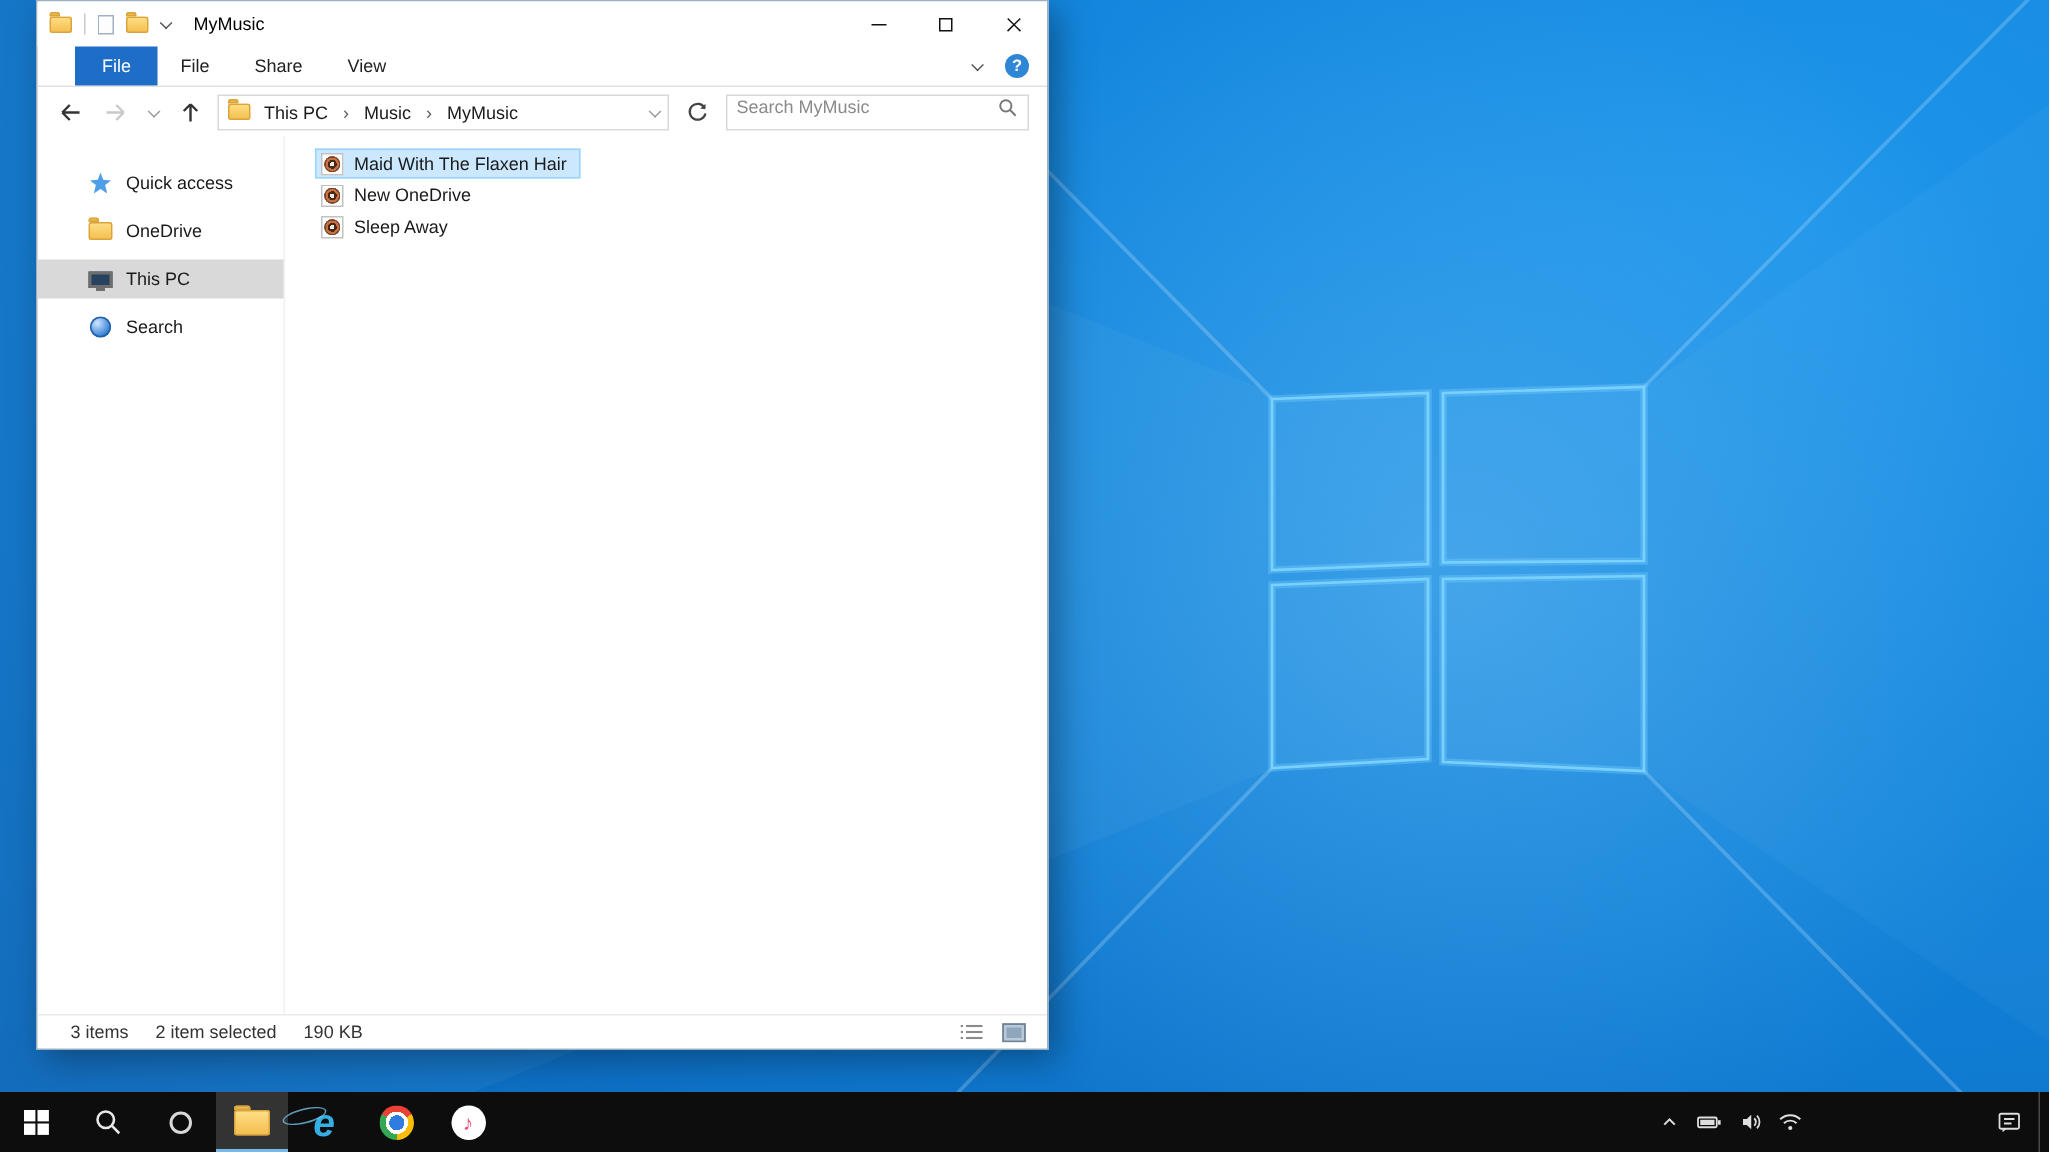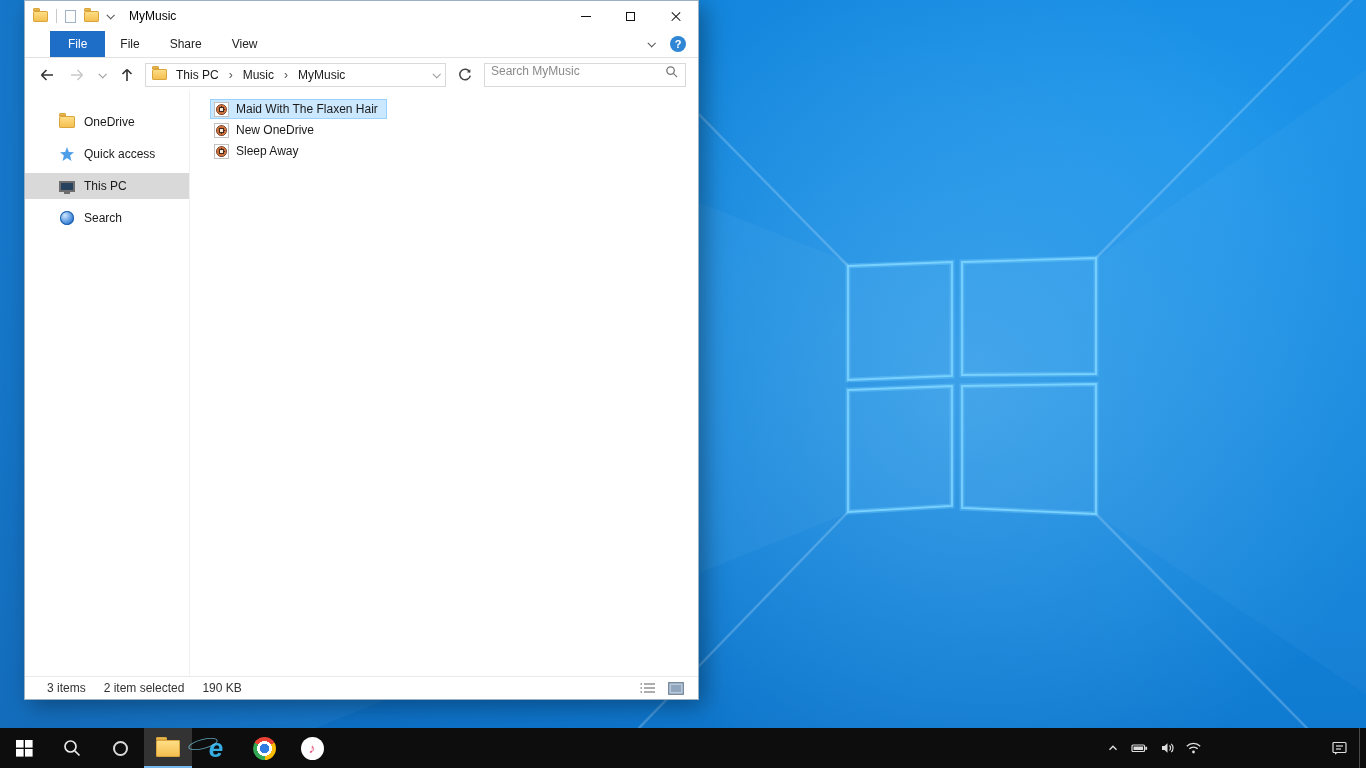--- a/index.html
+++ b/index.html
@@ -233,29 +233,29 @@
           <circle cx="7" cy="7" r="4"></circle>
             <line x1="10" y1="10" x2="14" y2="14"></line>
         </svg>
       </div>
     </div>
 
     <div class="window-body">
       <aside class="sidebar">
         <div class="side-item">
           <span class="icon-cell">
-              <span class="folder f16"></span>
-            </span>
-          <span>OneDrive</span>
+              <span class="star"></span>
+            </span>
+          <span>Quick access</span>
         </div>
         <div class="side-item">
           <span class="icon-cell">
-              <span class="star"></span>
-            </span>
-          <span>Quick access</span>
+              <span class="folder f16"></span>
+            </span>
+          <span>OneDrive</span>
         </div>
         <div class="side-item selected">
           <span class="icon-cell">
               <span class="pc-ico"></span>
             </span>
           <span>This PC</span>
         </div>
         <div class="side-item">
           <span class="icon-cell">
               <span class="net-ico"></span>

